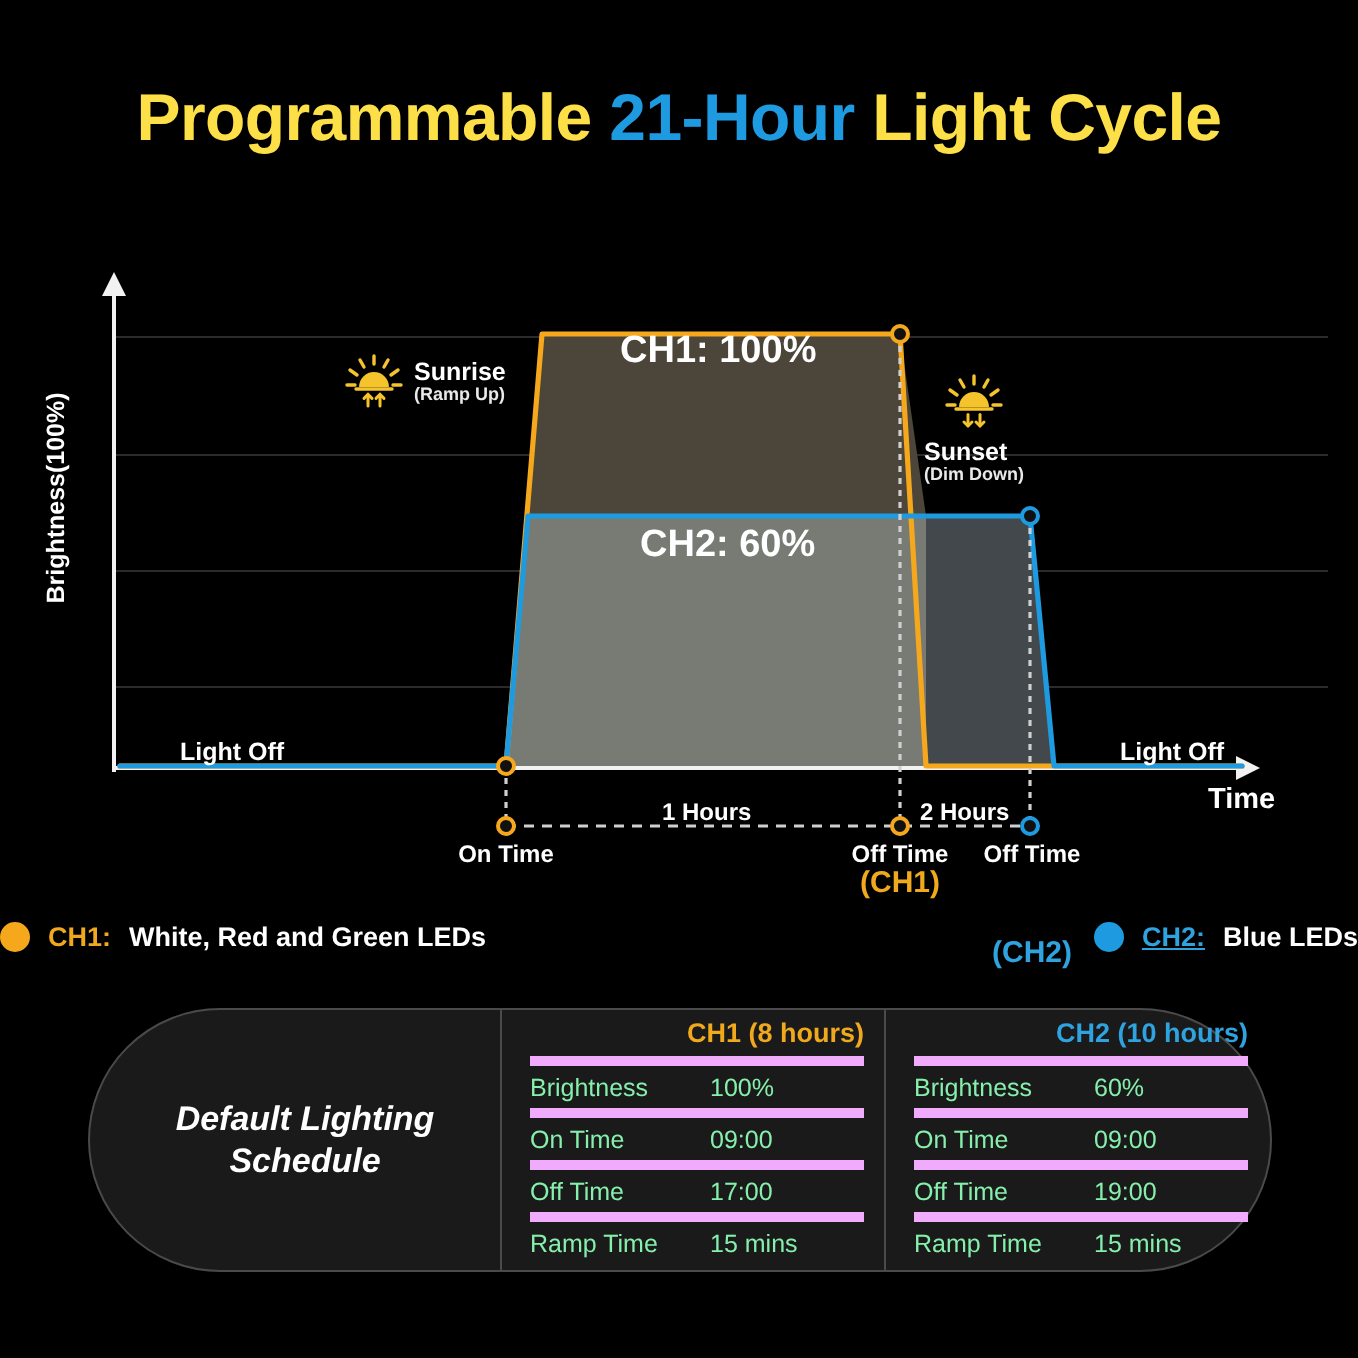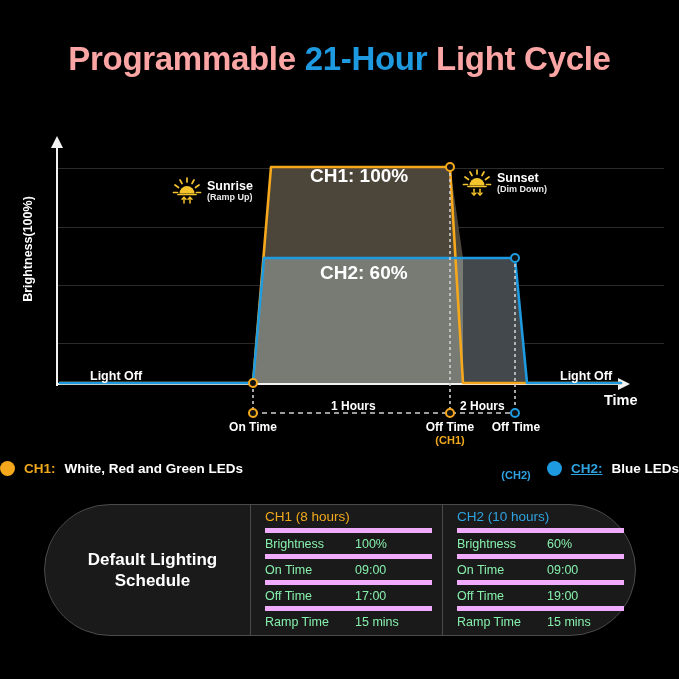--- a/index.html
+++ b/index.html
@@ -28,21 +28,21 @@
     position: absolute;
     left: 0;
     top: 40px;
     width: 679px;
     text-align: center;
     font-size: 33px;
     font-weight: bold;
     letter-spacing: -0.3px;
     white-space: nowrap;
   }
-  #title .w { color: #fca5a5; }
+  #title .w { color: #fde047; }
   #title .accent { color: #1e9be0; }
 
   
   #chart {
     position: absolute;
     left: 0;
     top: 120px;
     width: 679px;
     height: 330px;
   }
@@ -138,21 +138,21 @@
   #lightoff-right { left: 560px; top: 249px; }
 
   
   .sun-marker {
     position: absolute;
     display: flex;
     align-items: center;
     gap: 5px;
   }
   #sunrise-marker { left: 172px; top: 57px; }
-  #sunset-marker  { left: 462px; top: 49px; }
+  #sunset-marker  { left: 462px; top: 67px; flex-direction: column; }
   .sun-text { line-height: 1.05; }
   .sun-title {
     font-size: 12.5px;
     font-weight: bold;
     color: #ffffff;
     white-space: nowrap;
   }
   .sun-sub {
     font-size: 9px;
     font-weight: bold;
@@ -175,21 +175,21 @@
     position: absolute;
     text-align: center;
     font-size: 12px;
     font-weight: bold;
     color: #ffffff;
     white-space: nowrap;
     line-height: 1.1;
   }
   .tick-label .sub {
     display: block;
-    font-size: 11px;
+    font-size: 15px;
     font-weight: bold;
   }
   #tick-ontime   { left: 203px; top: 301px; width: 100px; }
   #tick-offch1   { left: 400px; top: 301px; width: 100px; }
   #tick-offch2   { left: 466px; top: 301px; width: 100px; }
   .sub-ch1 { color: #f0a91c; }
   .sub-ch2 { color: #2fa3e0; margin-top: 35px; }
 
   
   #legend {
@@ -237,38 +237,40 @@
   #schedule-title {
     width: 205px;
     text-align: center;
     font-size: 17px;
     font-weight: bold;
     color: #ffffff;
     line-height: 1.25;
     flex: 0 0 auto;
     padding-left: 10px;
     box-sizing: border-box;
+    font-style: italic;
   }
   .sched-col {
     flex: 0 0 auto;
     width: 182px;
     border-left: 1px solid #4a4a4a;
     padding: 0 0 0 14px;
     box-sizing: border-box;
     align-self: stretch;
     display: flex;
     flex-direction: column;
     justify-content: center;
   }
   .sched-col.second { margin-left: 10px; }
   .sched-head {
     font-size: 13.5px;
-    font-weight: normal;
+    font-weight: bold;
     padding: 1px 0 4px 0;
     white-space: nowrap;
+    text-align: right;
   }
   .head-ch1 { color: #f0a91c; }
   .head-ch2 { color: #2fa3e0; }
   .sched-row {
     display: flex;
     border-top: 5px solid #f0abfc;
     font-size: 12.5px;
     color: #86efac;
     padding: 3.5px 0;
     white-space: nowrap;

